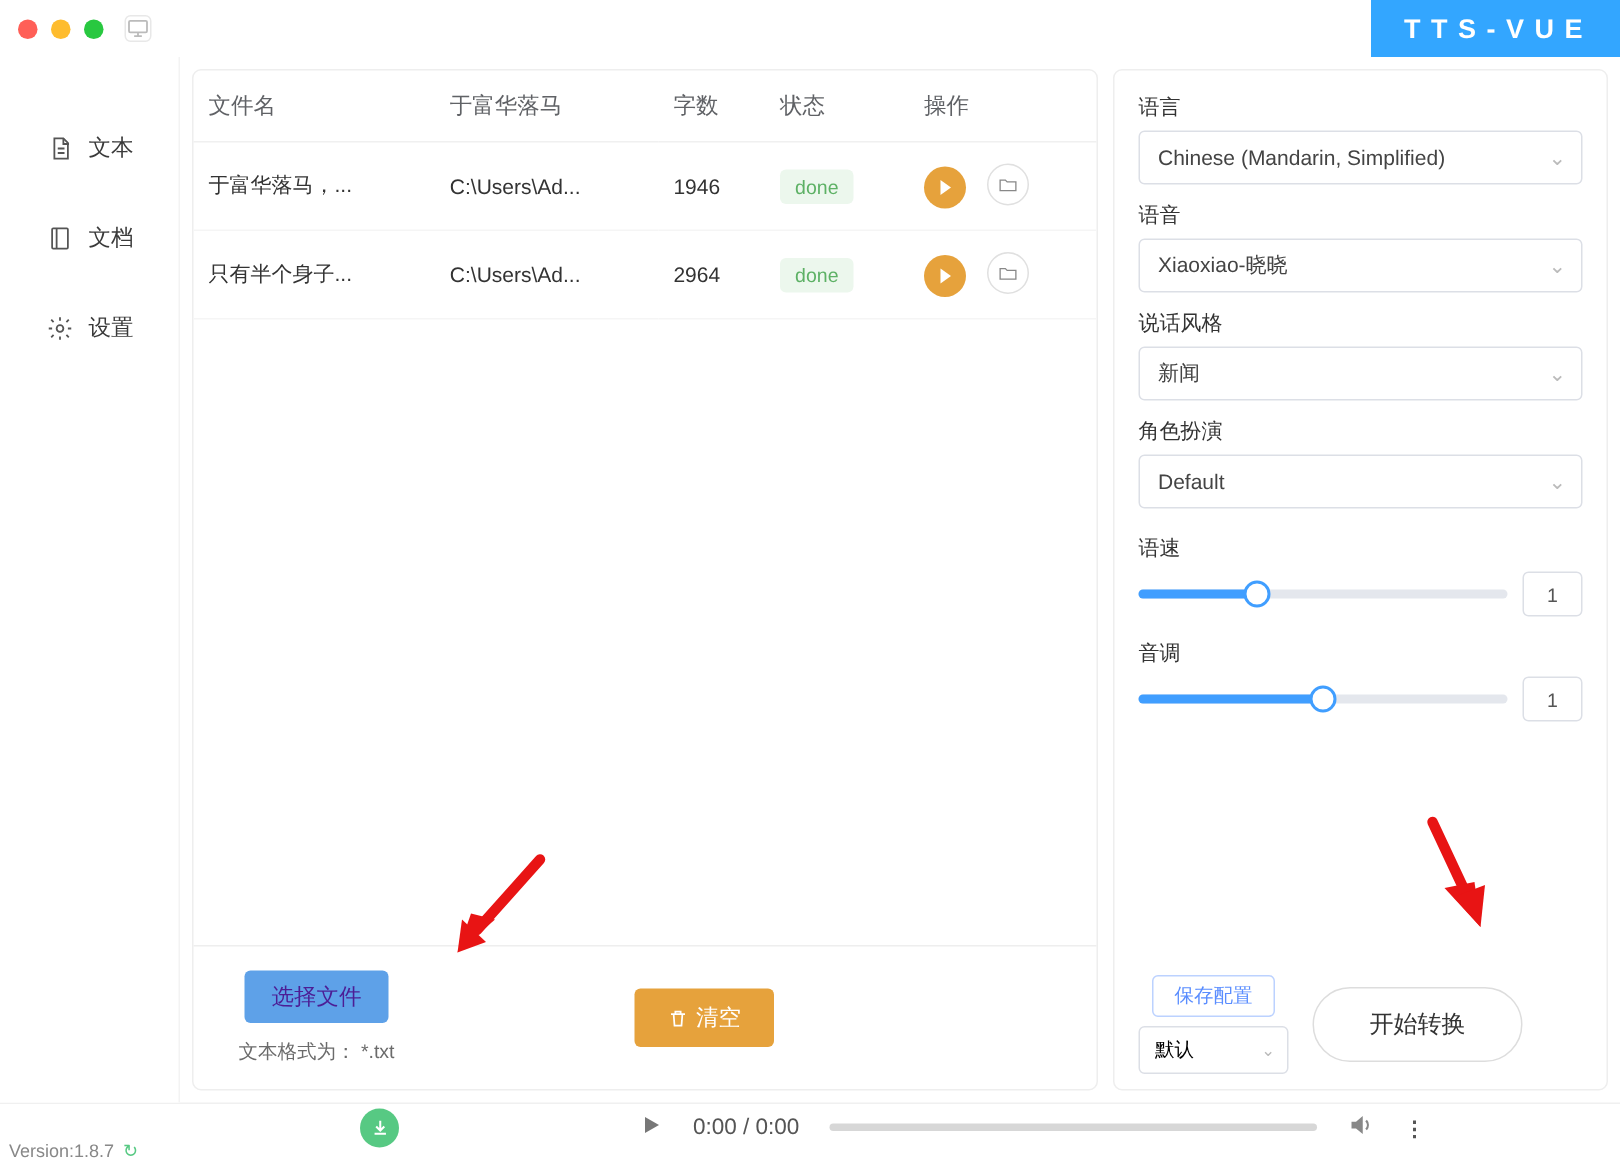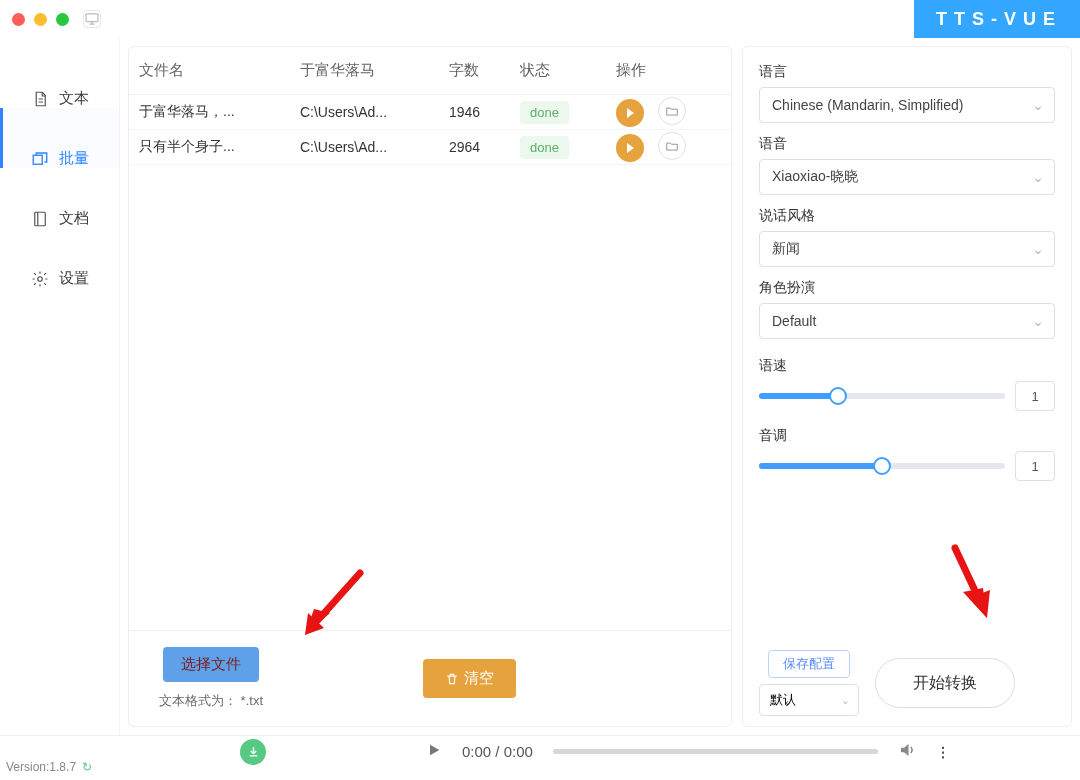--- a/index.html
+++ b/index.html
@@ -21,30 +21,30 @@
 .side-item .ic { width: 18px; height: 18px; display: inline-flex; align-items: center; justify-content: center; }
 .side-item.active .ic svg { stroke:#2f84ff; }
 .side-item .ic svg { stroke:#555; }
 
 .main { flex: 1; display: flex; padding: 8px; gap: 10px; }
 .file-panel { flex: 1.6; background: #fff; border: 1px solid #eee; border-radius: 6px; display:flex; flex-direction:column; }
 .settings-panel { width: 330px; background: #fff; border: 1px solid #eee; border-radius: 6px; padding: 16px 16px 10px; display:flex; flex-direction:column; }
 
 table.files { width: 100%; border-collapse: collapse; font-size: 14px; color:#444; }
 table.files th { text-align: left; font-weight: 500; color: #606266; padding: 14px 10px; border-bottom: 1px solid #f0f0f0; font-size:15px;}
-table.files td { padding: 2px 10px; border-bottom: 1px solid #f5f5f5; color:#333; }
+table.files td { padding: 14px 10px; border-bottom: 1px solid #f5f5f5; color:#333; }
 .status-badge { background: #ecf7ed; color: #5db165; padding: 4px 10px; border-radius: 4px; font-size: 13px; display:inline-block;}
 .op-play { width: 28px; height: 28px; border-radius: 50%; background: #e6a23c; display: inline-flex; align-items: center; justify-content: center; cursor:pointer; margin-right:10px;}
 .op-play::after { content:""; border-left: 7px solid #fff; border-top: 5px solid transparent; border-bottom: 5px solid transparent; margin-left:2px;}
 .op-folder { width: 28px; height: 28px; border-radius: 50%; background: #fff; border:1px solid #e0e0e0; display: inline-flex; align-items: center; justify-content: center; cursor:pointer;}
 .op-folder svg { width:14px; height:14px; stroke:#888; fill:none; stroke-width:1.5;}
 
 .file-panel-bottom { margin-top:auto; border-top:1px solid #eee; display:flex; align-items:center; padding: 16px 30px; gap: 60px; }
 .choose-block { text-align:center; }
-.btn-choose { background: #5ea1e8; color:#7f1d1d; border:none; padding: 8px 18px; border-radius:4px; font-size:15px; cursor:pointer;}
+.btn-choose { background: #5ea1e8; color:#4c1d95; border:none; padding: 8px 18px; border-radius:4px; font-size:15px; cursor:pointer;}
 .format-hint { color:#6b6b6b; font-size:13px; margin-top:10px;}
 .btn-clear { background: #e6a23c; color:#fff; border:none; padding: 10px 22px; border-radius:4px; font-size:15px; cursor:pointer; display:flex; align-items:center; gap:5px; margin-left: 100px;}
 .trash-icon { width:14px; height:14px; display:inline-block; }
 
 .form-row { margin-bottom: 12px; }
 .form-label { color:#333; font-size:14px; margin-bottom:6px; }
 .select-box { width: 100%; height: 36px; border:1px solid #dcdfe6; border-radius:4px; display:flex; align-items:center; padding: 0 12px; color:#444; position:relative; cursor:pointer; font-size:14px;}
 .select-box .chev { position:absolute; right:10px; color:#bbb; }
 .slider-row { display:flex; align-items:center; gap:10px; margin-bottom: 16px;}
 .slider { flex:1; height:6px; background:#e4e7ed; border-radius:3px; position:relative;}
@@ -94,29 +94,20 @@
   <div class="sidebar">
     <div class="side-item">
       <span class="ic">
           <svg width="18" height="18" viewBox="0 0 24 24" fill="none" stroke-width="1.6">
             <path d="M7 3h8l4 4v14H7z"></path>
             <path d="M15 3v5h5"></path>
             <path d="M10 12h6M10 16h6"></path>
           </svg>
         </span>
       <span>文本</span>
-    </div>
-    <div class="side-item active">
-      <span class="ic">
-          <svg width="18" height="18" viewBox="0 0 24 24" fill="none" stroke-width="1.8">
-            <rect x="3" y="7" width="12" height="12"></rect>
-            <path d="M7 7V4h14v12h-3"></path>
-          </svg>
-        </span>
-      <span>批量</span>
     </div>
     <div class="side-item">
       <span class="ic">
           <svg width="18" height="18" viewBox="0 0 24 24" fill="none" stroke-width="1.6">
             <rect x="5" y="3" width="14" height="18" rx="1"></rect>
             <path d="M9 3v18"></path>
           </svg>
         </span>
       <span>文档</span>
     </div>

